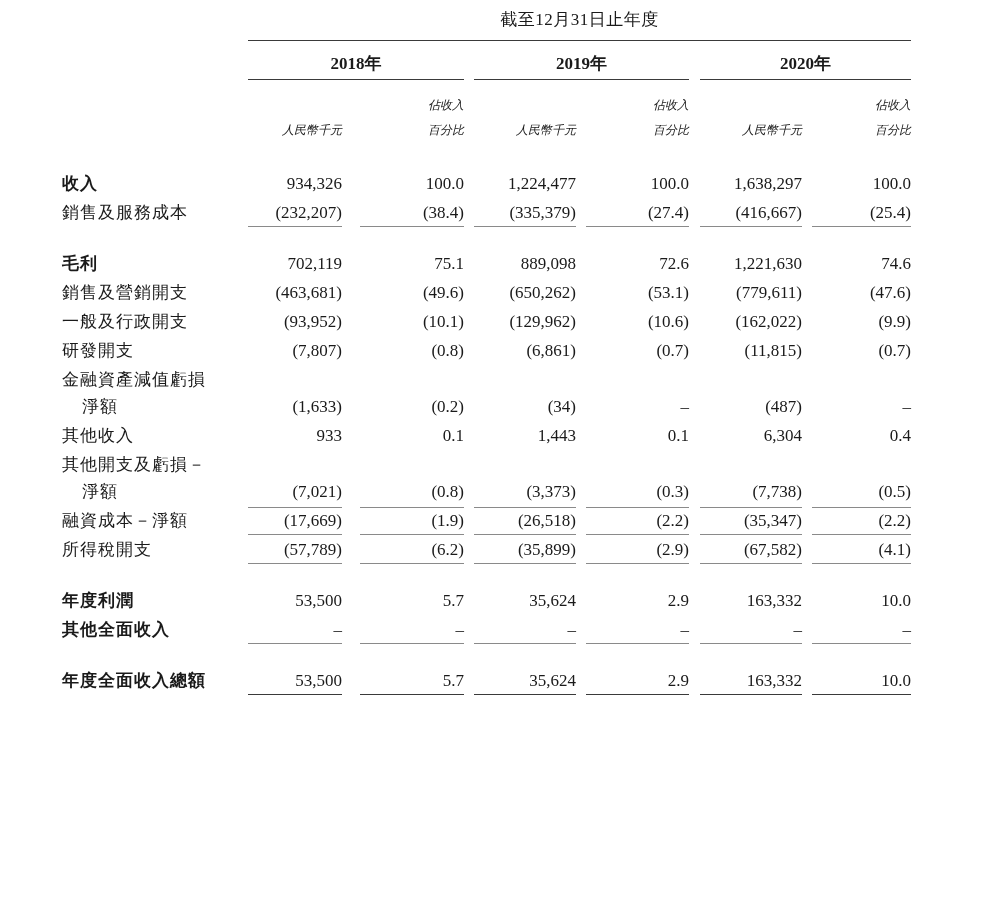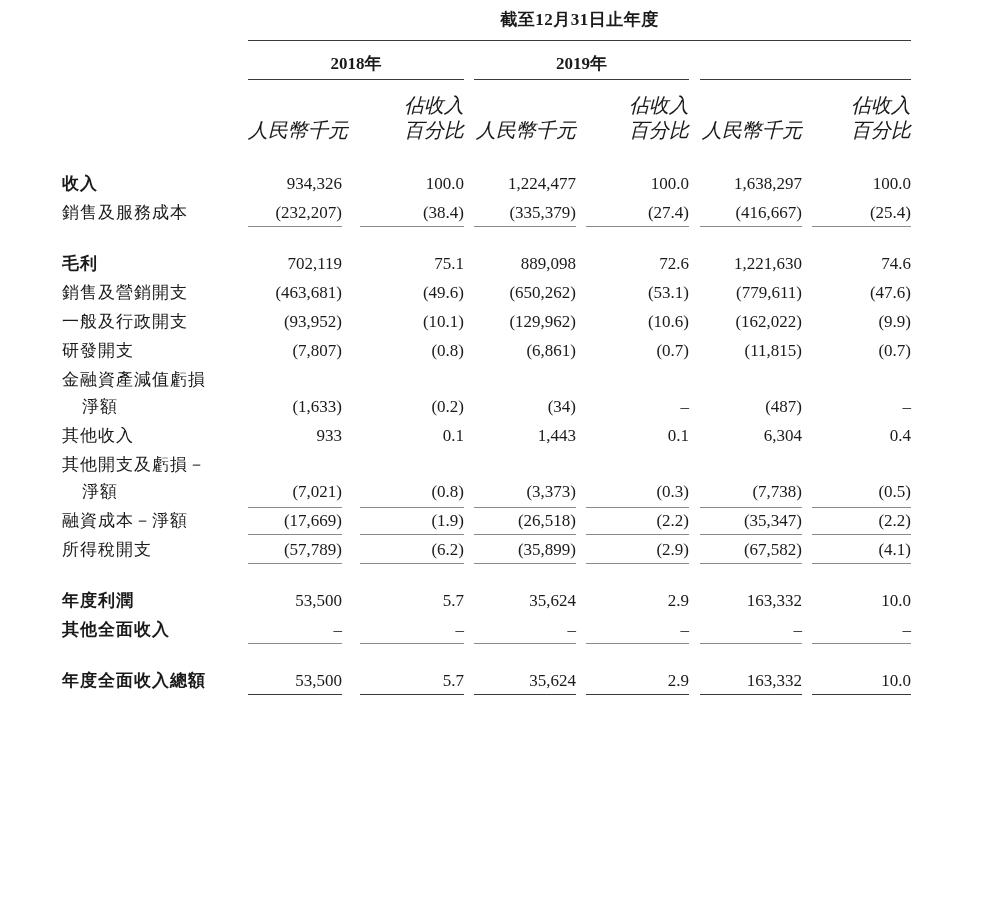--- a/index.html
+++ b/index.html
@@ -23,21 +23,21 @@
   }
 
   
   .period-title {
     position: absolute;
     left: 248px;
     top: 8px;
     width: 663px;
     text-align: center;
     font-size: 17px;
-    font-weight: bold;
+    font-weight: normal;
     letter-spacing: 0.5px;
     white-space: nowrap;
   }
 
   .rule-full {
     position: absolute;
     left: 248px;
     top: 40px;
     width: 663px;
     height: 1px;
@@ -61,21 +61,21 @@
     top: 79px;
     height: 1px;
     background: #3a3a3a;
   }
   .rule-year.y1 { left: 248px; width: 216px; }
   .rule-year.y2 { left: 474px; width: 215px; }
   .rule-year.y3 { left: 700px; width: 211px; }
 
   .unit-head {
     position: absolute;
-    font-size: 20px;
+    font-size: 12px;
     font-style: italic;
     font-family: Liberation Serif, serif;
     text-align: right;
     line-height: 25px;
     white-space: nowrap;
   }
   .unit-head .l2 { display: block; }
 
   
   .body-area {
@@ -147,20 +147,21 @@
 <body>
 
 <div class="sheet">
 
   <div class="period-title">截至12月31日止年度</div>
 
   <div class="rule-full"></div>
 
   <div class="year-label y1">2018年</div>
   <div class="year-label y2">2019年</div>
+  <div class="year-label y3">2020年</div>
 
   <div class="rule-year y1"></div>
   <div class="rule-year y2"></div>
   <div class="rule-year y3"></div>
 
   <div class="unit-head c0" style="left:248px; width:94px; top:118px;">
     <span class="l2">人民幣千元</span>
   </div>
   <div class="unit-head c1" style="left:360px; width:104px; top:93px;">
     <span class="l2">佔收入</span>

